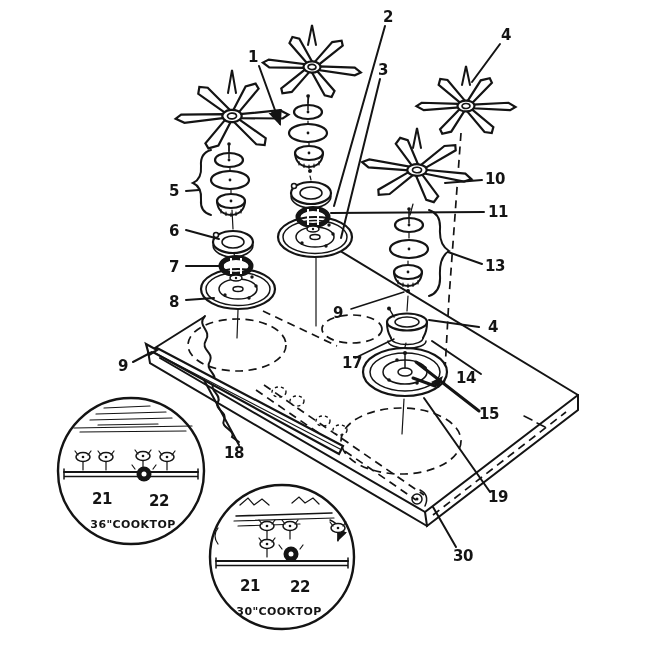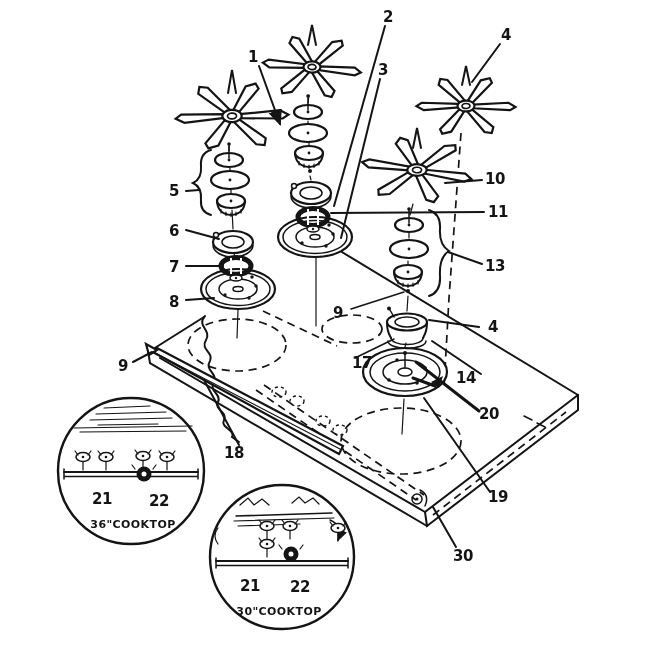--- a/index.html
+++ b/index.html
@@ -281,23 +281,23 @@
 <div class="co" style="left:174px;top:191px">5</div>
 <div class="co" style="left:174px;top:231px">6</div>
 <div class="co" style="left:174px;top:267px">7</div>
 <div class="co" style="left:174px;top:302px">8</div>
 <div class="co" style="left:123px;top:366px">9</div>
 <div class="co" style="left:495px;top:179px">10</div>
 <div class="co" style="left:498px;top:212px">11</div>
 <div class="co" style="left:495px;top:266px">13</div>
 <div class="co" style="left:493px;top:327px">4</div>
 <div class="co" style="left:466px;top:378px">14</div>
-<div class="co" style="left:489px;top:414px">20</div>
+<div class="co" style="left:489px;top:414px">15</div>
 <div class="co" style="left:338px;top:313px">9</div>
-<div class="co" style="left:362px;top:363px">17</div>
+<div class="co" style="left:352px;top:363px">17</div>
 <div class="co" style="left:234px;top:453px">18</div>
 <div class="co" style="left:498px;top:497px">19</div>
 <div class="co" style="left:463px;top:556px">30</div>
 <div class="co" style="left:102px;top:499px">21</div>
 <div class="co" style="left:159px;top:501px">22</div>
 <div class="co" style="left:250px;top:586px">21</div>
 <div class="co" style="left:300px;top:587px">22</div>
 
 <div class="cap" style="left:133px;top:524px">36"COOKTOP</div>
 <div class="cap" style="left:279px;top:611px">30"COOKTOP</div>

